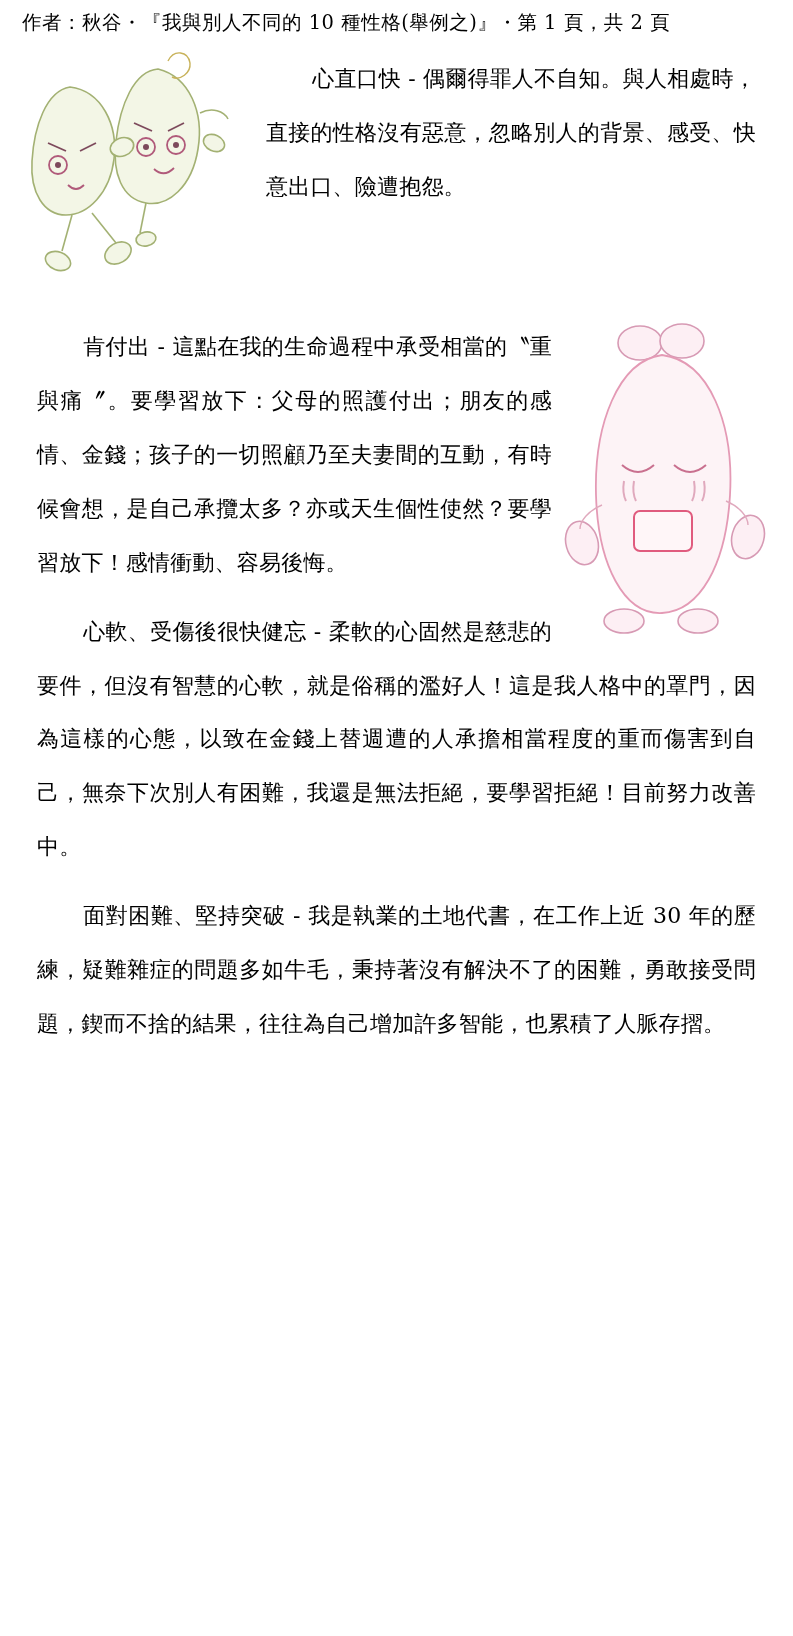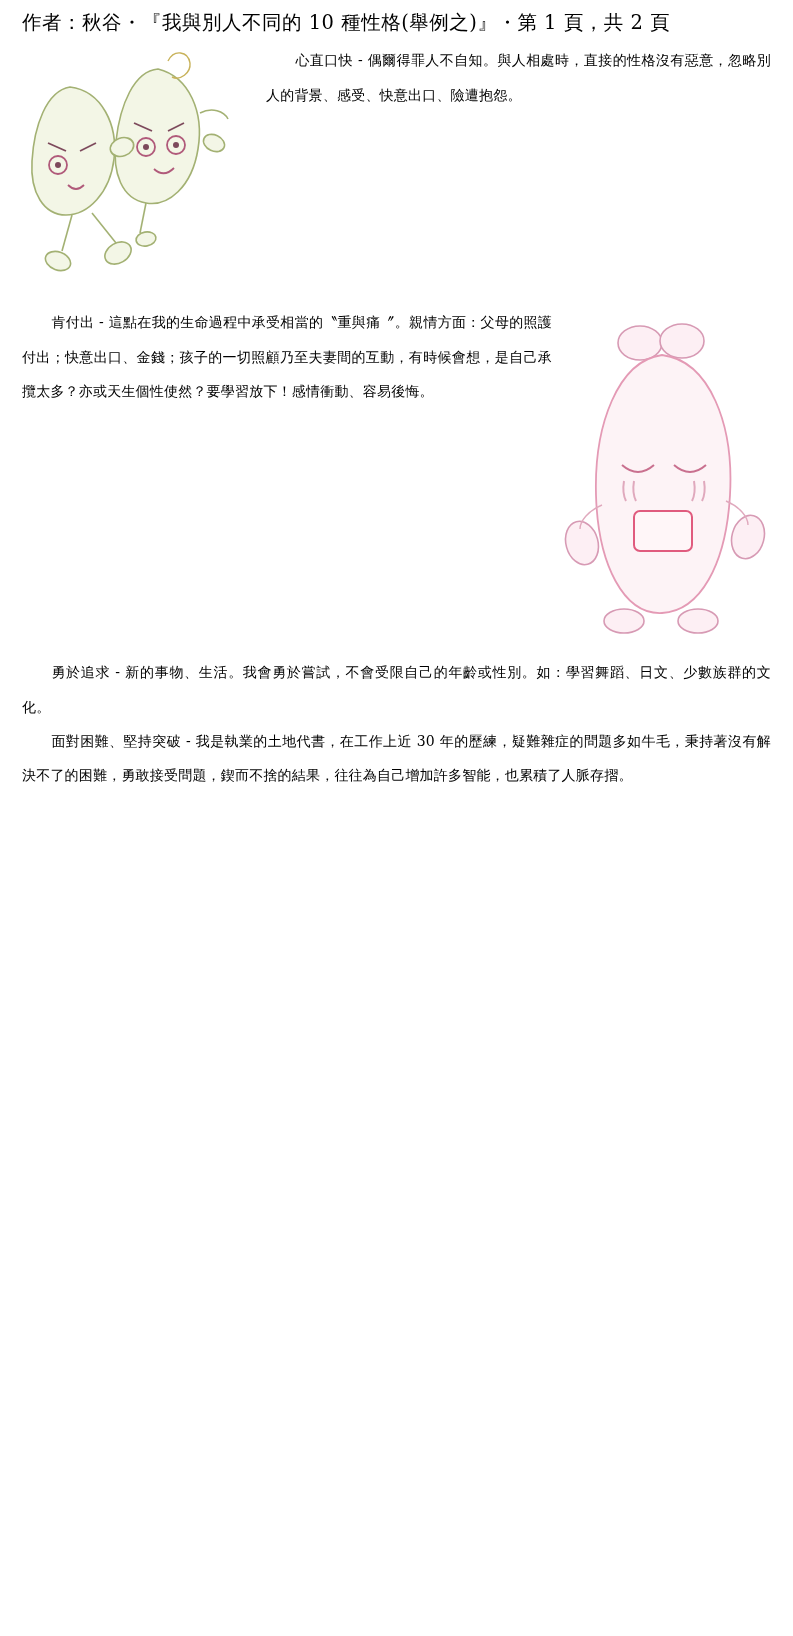--- a/index.html
+++ b/index.html
@@ -23,25 +23,25 @@
     padding: 8px 22px 0 22px;
   }
   .doc-header {
     font-size: 19.5px;
     line-height: 1.5;
     letter-spacing: 0.5px;
     white-space: nowrap;
     margin: 0 0 6px 0;
   }
   .para {
-    font-size: 14px;
+    font-size: 22px;
     line-height: 2.45;
     text-align: justify;
     text-justify: inter-ideograph;
-    margin: 0;
+    margin: 15px;
     letter-spacing: 0.2px;
   }
   .indent {
     text-indent: 2.1em;
   }
   
   .art-left {
     float: left;
     width: 242px;
     height: 258px;
@@ -144,20 +144,20 @@
         <ellipse cx="62" cy="306" rx="20" ry="12"></ellipse>
         <ellipse cx="136" cy="306" rx="20" ry="12"></ellipse>
       </g>
       <g stroke="#e0a9bd" stroke-width="1.4" fill="none">
         <path d="M40 190 C26 196 18 206 18 214"></path>
         <path d="M164 186 C178 192 186 202 186 210"></path>
       </g>
     </svg>
   </div>
 
-  <p class="para indent">肯付出 - 這點在我的生命過程中承受相當的〝重與痛〞。親情方面：父母的照護付出；快意出口、金錢；孩子的一切照顧乃至夫妻間的互動，有時候會想，是自己承攬太多？亦或天生個性使然？要學習放下！感情衝動、容易後悔。</p>
+  <p class="para indent">肯付出 - 這點在我的生命過程中承受相當的〝重與痛〞。要學習放下：父母的照護付出；朋友的感情、金錢；孩子的一切照顧乃至夫妻間的互動，有時候會想，是自己承攬太多？亦或天生個性使然？要學習放下！感情衝動、容易後悔。</p>
+  <p class="para indent">心軟、受傷後很快健忘 - 柔軟的心固然是慈悲的要件，但沒有智慧的心軟，就是俗稱的濫好人！這是我人格中的罩門，因為這樣的心態，以致在金錢上替週遭的人承擔相當程度的重而傷害到自己，無奈下次別人有困難，我還是無法拒絕，要學習拒絕！目前努力改善中。</p>
 
   <div class="clearfix"></div>
 
-  <p class="para indent">勇於追求 - 新的事物、生活。我會勇於嘗試，不會受限自己的年齡或性別。如：學習舞蹈、日文、少數族群的文化。</p>
   <p class="para indent">面對困難、堅持突破 - 我是執業的土地代書，在工作上近 30 年的歷練，疑難雜症的問題多如牛毛，秉持著沒有解決不了的困難，勇敢接受問題，鍥而不捨的結果，往往為自己增加許多智能，也累積了人脈存摺。</p>
 
 </div>
 
 </body></html>

